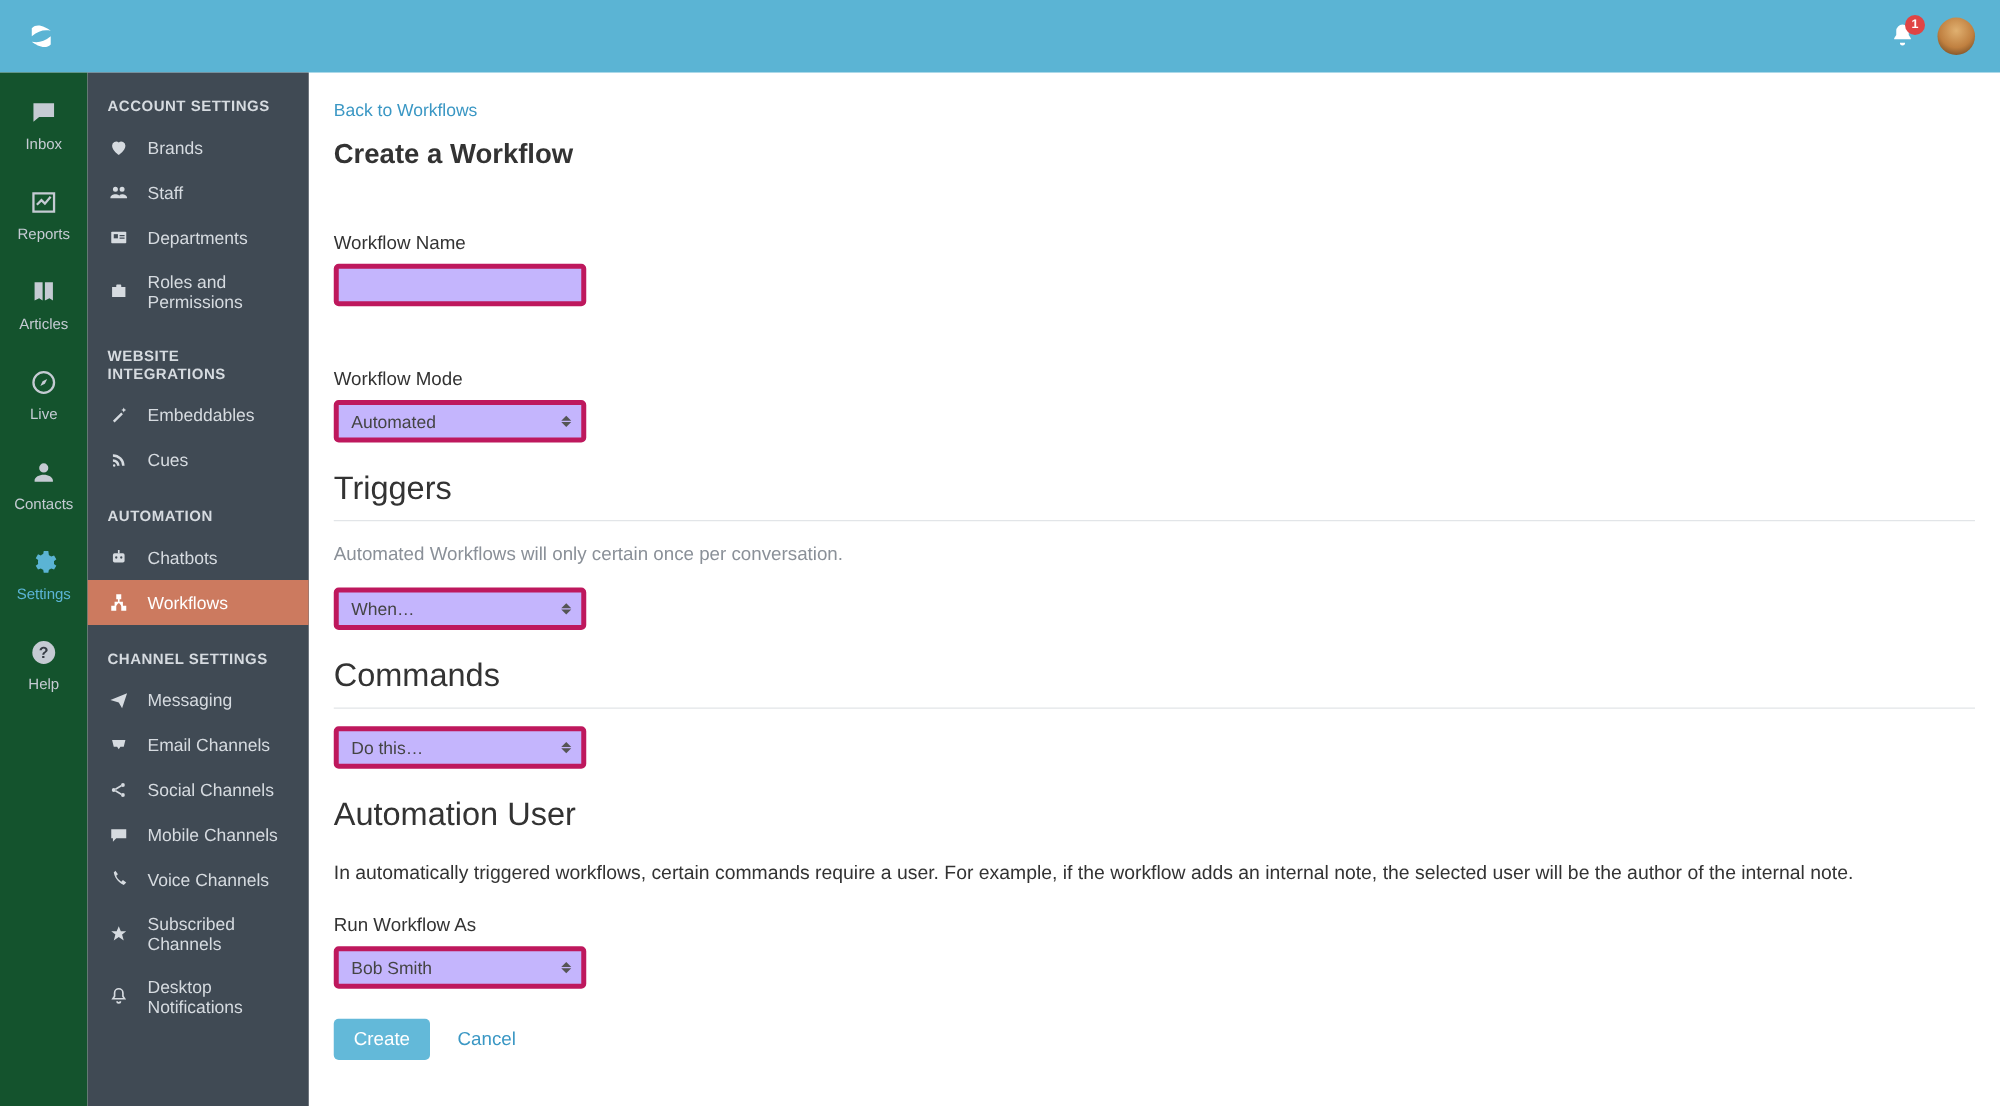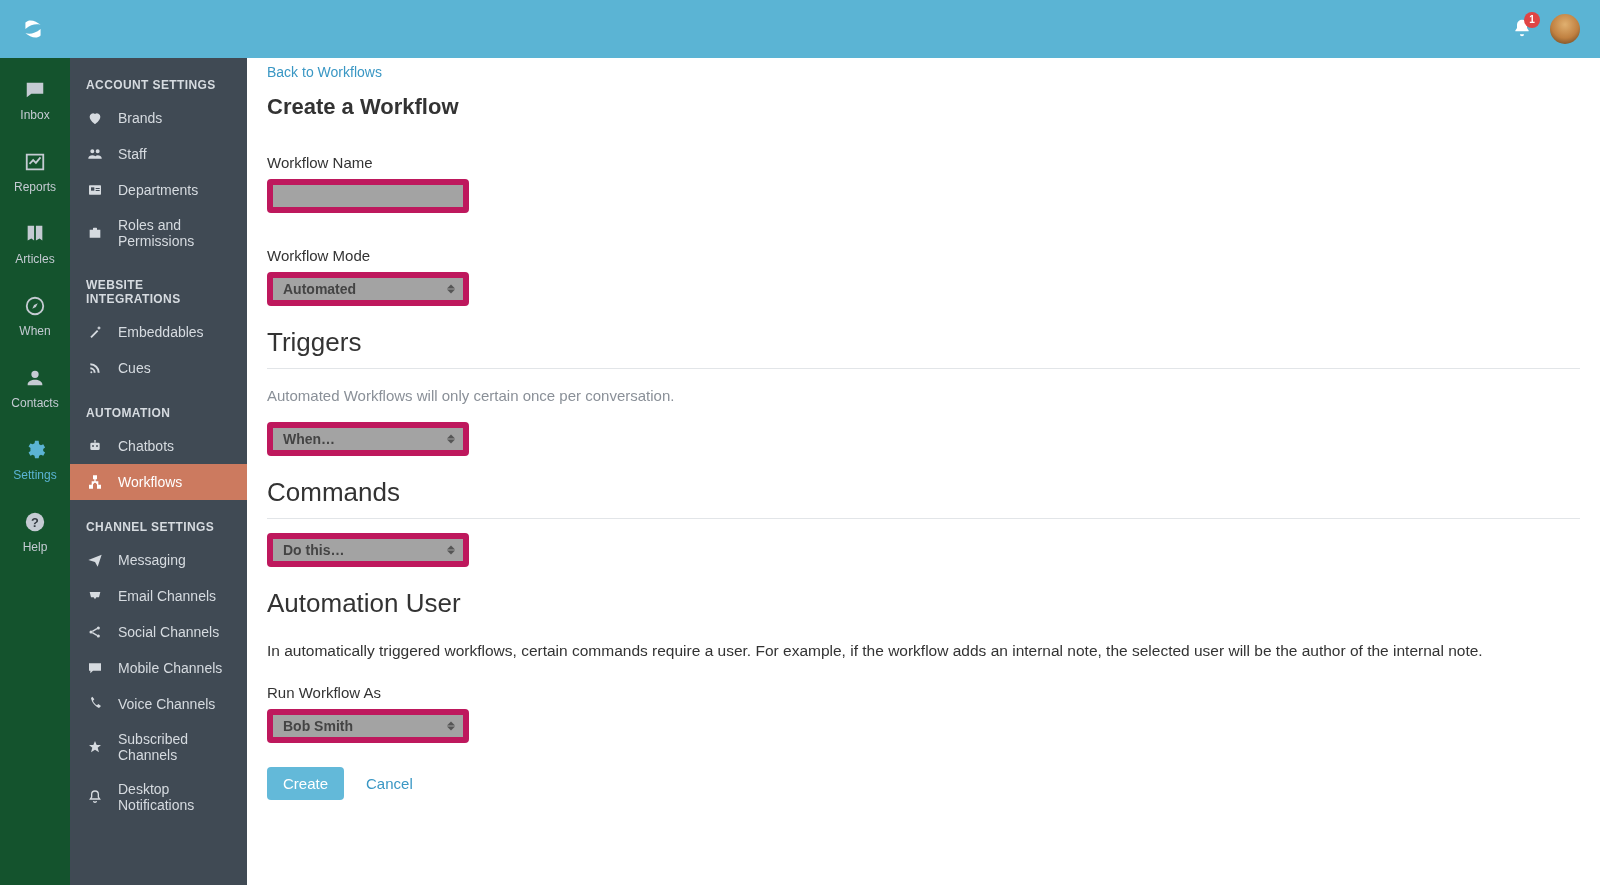--- a/index.html
+++ b/index.html
@@ -83,49 +83,48 @@
     color: #d6dbe0;
   }
   .sid-item.active {
     background: #cc7a5f;
     color: #fff;
   }
   .sid-icon { width: 18px; height: 18px; display:flex; align-items:center; justify-content:center; flex-shrink:0; }
   .content {
     flex: 1;
     overflow-y: auto;
-    padding: 6px 20px 30px 20px;
+    padding: 22px 20px 30px 20px;
   }
   .back-link {
     color: #3a97c4;
     text-decoration: none;
     font-size: 14px;
     cursor: pointer;
   }
   .page-title {
     font-size: 22px;
     font-weight: 700;
     color: #333;
     margin-top: 14px;
   }
   .form-label {
     display: block;
-    margin-top: 34px;
+    margin-top: 50px;
     margin-bottom: 8px;
     font-size: 15px;
     color: #333;
   }
   .text-input, .select-wrap {
     width: 202px;
     height: 34px;
-    border: 6px solid #be185d;
+    border: 4px solid #be185d;
     border-radius: 4px;
-    background: #a3a3a3;
+    background: #c4b5fd;
     font-size: 14px;
-    font-weight: bold;
   }
   .text-input { padding: 0 10px; }
   .select-wrap {
     position: relative;
     display: flex; align-items: center;
     padding: 0 10px;
     cursor: pointer;
   }
   .select-wrap .sel-val { flex: 1; color: #444; }
   .select-caret {
@@ -222,21 +221,21 @@
         </div>
       <span>Articles</span>
     </div>
     <div class="rail-item">
       <div class="rail-icon">
           <svg viewBox="0 0 24 24" width="22" height="22">
             <circle cx="12" cy="12" r="9" fill="none" stroke="currentColor" stroke-width="2"></circle>
             <path fill="currentColor" d="M15 9l-2 4-4 2 2-4 4-2z"></path>
           </svg>
         </div>
-      <span>When</span>
+      <span>Live</span>
     </div>
     <div class="rail-item">
       <div class="rail-icon">
           <svg viewBox="0 0 24 24" width="22" height="22">
             <path fill="currentColor" d="M12 12a4 4 0 1 0-4-4 4 4 0 0 0 4 4zm0 2c-4 0-8 2-8 5v1h16v-1c0-3-4-5-8-5z"></path>
           </svg>
         </div>
       <span>Contacts</span>
     </div>
     <div class="rail-item active">

